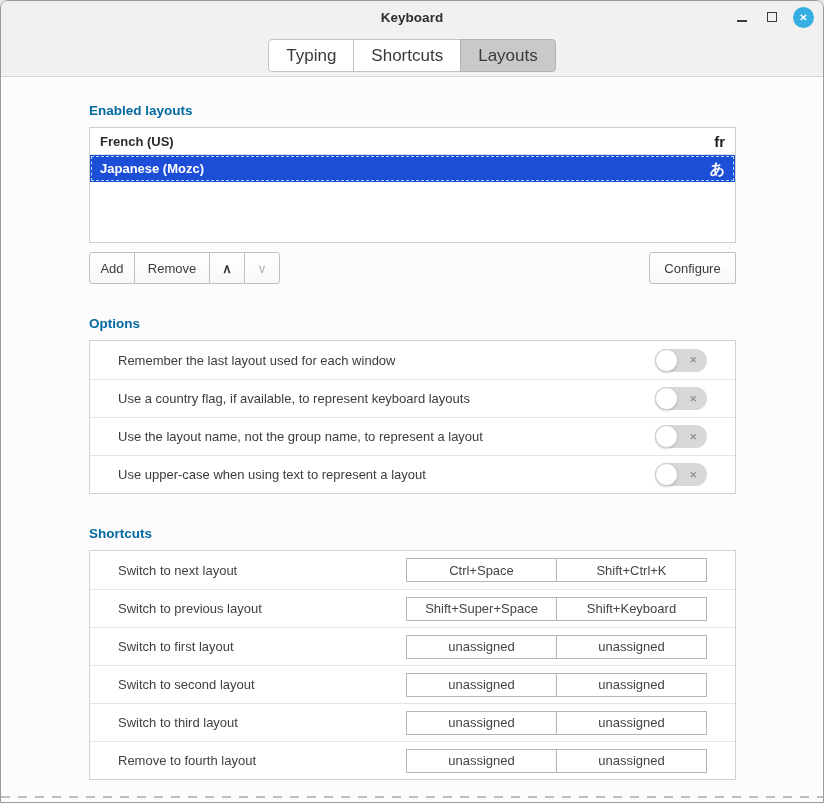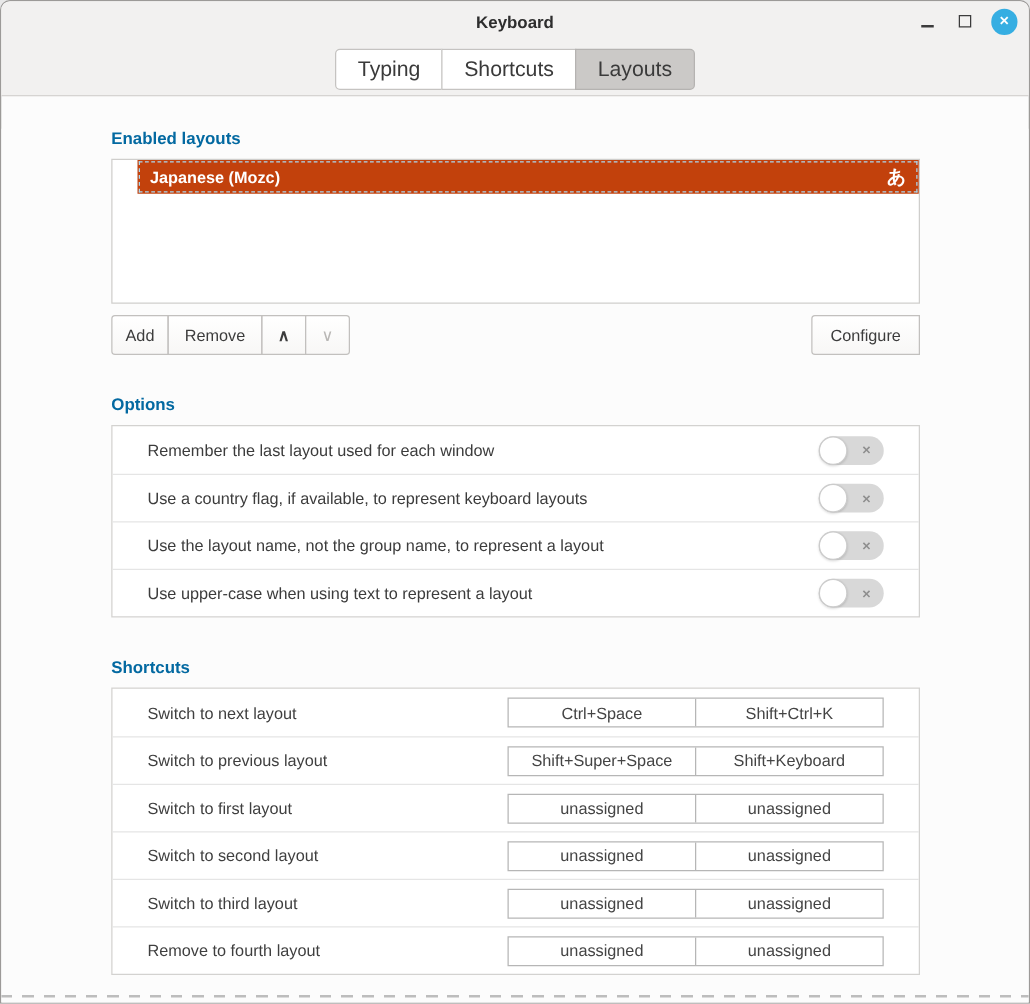--- a/index.html
+++ b/index.html
@@ -49,21 +49,21 @@
   .content { height: 727px; padding: 0 87px 0 88px; background: #fcfcfc; }
   .section-heading { font-size: 13.5px; font-weight: bold; color: #0369a1; margin: 26px 0 9px 0; }
   .section-heading.spaced { margin-top: 32px; }
 
   
   .listbox { height: 116px; background: #ffffff; border: 1px solid #cfcecc; }
   .layout-row { height: 27px; display: flex; align-items: center; justify-content: space-between; padding: 0 10px; }
   .layout-row.sep { border-bottom: 1px solid #e2e2e2; }
   .layout-name { font-size: 13px; font-weight: bold; color: #2b2b2b; }
   .layout-badge { font-size: 15px; font-weight: bold; color: #1d1d1d; line-height: 1; }
-  .layout-row.selected { background: #c2410c; outline: 1px dashed #a9d9f1; outline-offset: -2px; margin-left: 20px; }
+  .layout-row.selected { background: #1d4ed8; outline: 1px dashed #a9d9f1; outline-offset: -2px; }
   .layout-row.selected .layout-name, .layout-row.selected .layout-badge { color: #ffffff; }
 
   
   .list-actions { margin-top: 9px; display: flex; justify-content: space-between; }
   .btn-group { display: flex; }
   .btn {
     height: 32px; background: linear-gradient(#ffffff, #f8f7f6);
     border: 1px solid #c2c0be; font-size: 13px; color: #3c3c3c;
     display: flex; align-items: center; justify-content: center;
     font-family: "Liberation Sans", sans-serif;
@@ -136,20 +136,24 @@
         <button class="tab last active">Layouts</button>
       </div>
     </div>
   </div>
 
   <div class="content">
 
     <div class="section-heading">Enabled layouts</div>
 
     <div class="listbox">
+      <div class="layout-row sep">
+        <span class="layout-name">French (US)</span>
+        <span class="layout-badge">fr</span>
+      </div>
       <div class="layout-row selected">
         <span class="layout-name">Japanese (Mozc)</span>
         <span class="layout-badge">あ</span>
       </div>
     </div>
 
     <div class="list-actions">
       <div class="btn-group">
         <button class="btn btn-add gfirst">Add</button>
         <button class="btn btn-remove">Remove</button>

